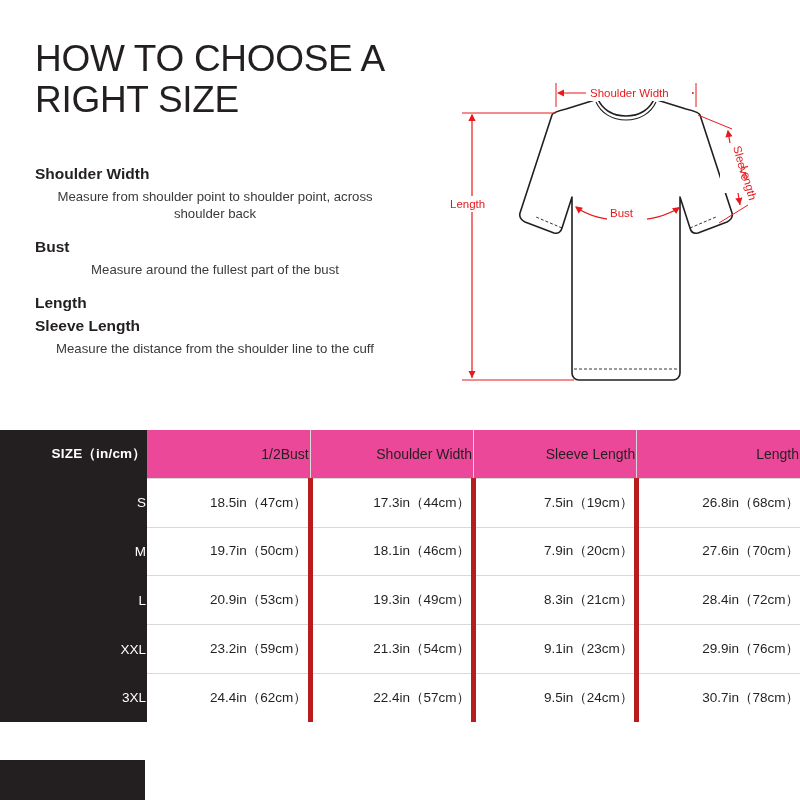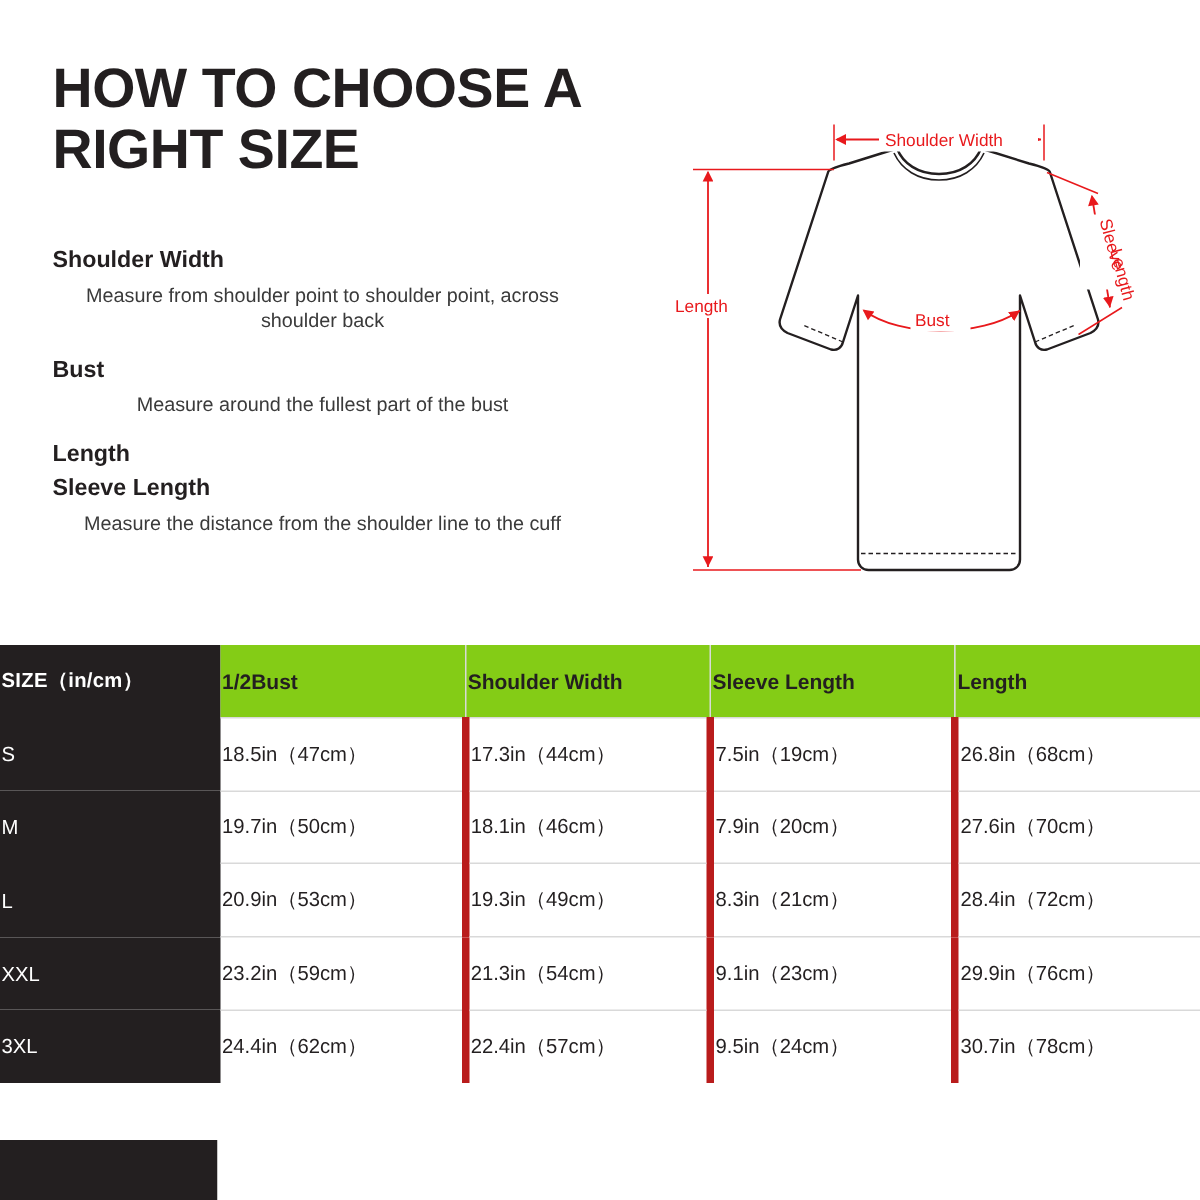--- a/index.html
+++ b/index.html
@@ -22,21 +22,21 @@
     height: 430px;
     width: 800px;
   }
 
   .headline {
     position: absolute;
     left: 35px;
     top: 38px;
     width: 400px;
     font-size: 37px;
-    font-weight: bold;
+    font-weight: normal;
     line-height: 1.12;
     letter-spacing: -0.3px;
     color: #231f20;
     text-transform: uppercase;
   }
 
   .defs {
     position: absolute;
     left: 35px;
     top: 165px;
@@ -76,30 +76,30 @@
     width: 800px;
     height: 340px;
   }
   table.sizes {
     border-collapse: collapse;
     width: 800px;
     table-layout: fixed;
   }
   table.sizes th, table.sizes td {
     height: 45.8px;
-    text-align: left;
+    text-align: right;
     vertical-align: middle;
     font-size: 13.5px;
     color: #231f20;
     border: 0;
   }
   table.sizes thead th {
-    font-weight: bold;
+    font-weight: normal;
     font-size: 14px;
-    background: #84cc16;
+    background: #ec4899;
   }
   table.sizes thead th.sizecol,
   table.sizes tbody td.sizecol {
     background: #231f20;
     color: #ffffff;
     font-weight: bold;
     width: 145px;
   }
   table.sizes tbody td.sizecol {
     font-weight: normal;

